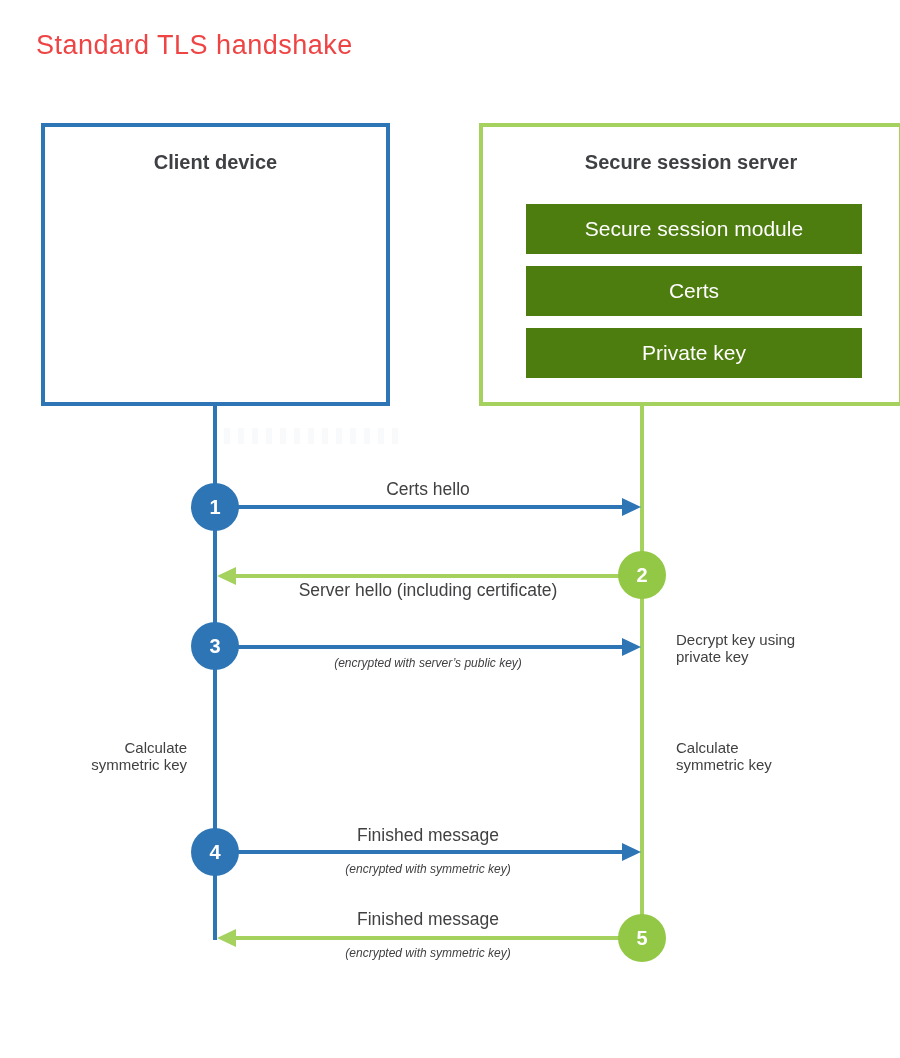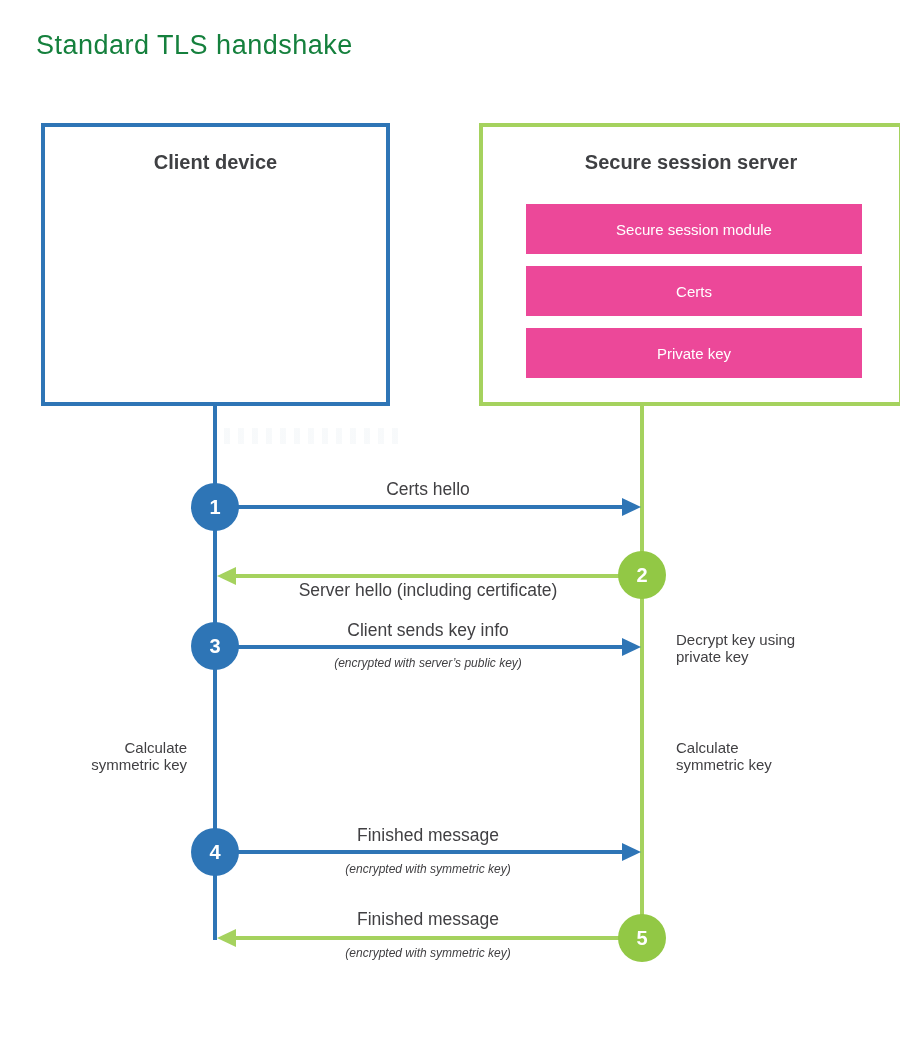--- a/index.html
+++ b/index.html
@@ -12,21 +12,21 @@
     background: #ffffff;
     overflow: hidden;
   }
   .page-title {
     position: absolute;
     left: 36px;
     top: 30px;
     font-size: 27px;
     font-weight: 300;
     letter-spacing: 0.5px;
-    color: #15803d;
+    color: #ef4444;
   }
   
   .entity-box { position: absolute; background: #ffffff; }
   .client-box {
     left: 41px; top: 123px; width: 349px; height: 283px;
     border: 4px solid #2e75b6;
   }
   .server-box {
     left: 431px; top: 123px; width: 424px; height: 283px;
     border: 4px solid #a5d25e;
@@ -47,24 +47,24 @@
     display: flex; align-items: center; justify-content: center;
     text-align: center;
     color: #ffffff;
     font-size: 20px;
     line-height: 30px;
     padding: 0 40px;
   }
   .module-bar {
     position: absolute;
     left: 43px; width: 336px; height: 50px;
-    background: #ec4899;
+    background: #4d7c0f;
     display: flex; align-items: center; justify-content: center;
     color: #ffffff;
-    font-size: 15px;
+    font-size: 21px;
   }
   .module-1 { top: 77px; }
   .module-2 { top: 139px; }
   .module-3 { top: 201px; }
   
   .lifeline { position: absolute; width: 4px; }
   .lifeline-client { left: 213px; top: 404px; height: 536px; background: #2e75b6; }
   .lifeline-server { left: 640px; top: 404px; height: 534px; background: #a5d25e; }
   
   .ghost {
@@ -187,21 +187,20 @@
   <div class="step-circle circle-green circle-2">
     <span>2</span>
   </div>
   <div class="msg-label label-2">Server hello (including certificate)</div>
   <div class="arrow-line green arrow2-line"></div>
   <div class="arrow-head head-left-green arrow2-head"></div>
 
   <div class="step-circle circle-blue circle-3">
     <span>3</span>
   </div>
-  <div class="msg-label label-3">Client sends key info</div>
   <div class="msg-sublabel sub-3">(encrypted with server’s public key)</div>
   <div class="arrow-line blue arrow3-line"></div>
   <div class="arrow-head head-right-blue arrow3-head"></div>
   <div class="side-note note-decrypt">Decrypt key using private key</div>
 
   <div class="side-note note-calc-left">Calculate symmetric key</div>
   <div class="side-note note-calc-right">Calculate symmetric key</div>
 
   <div class="step-circle circle-blue circle-4">
     <span>4</span>

